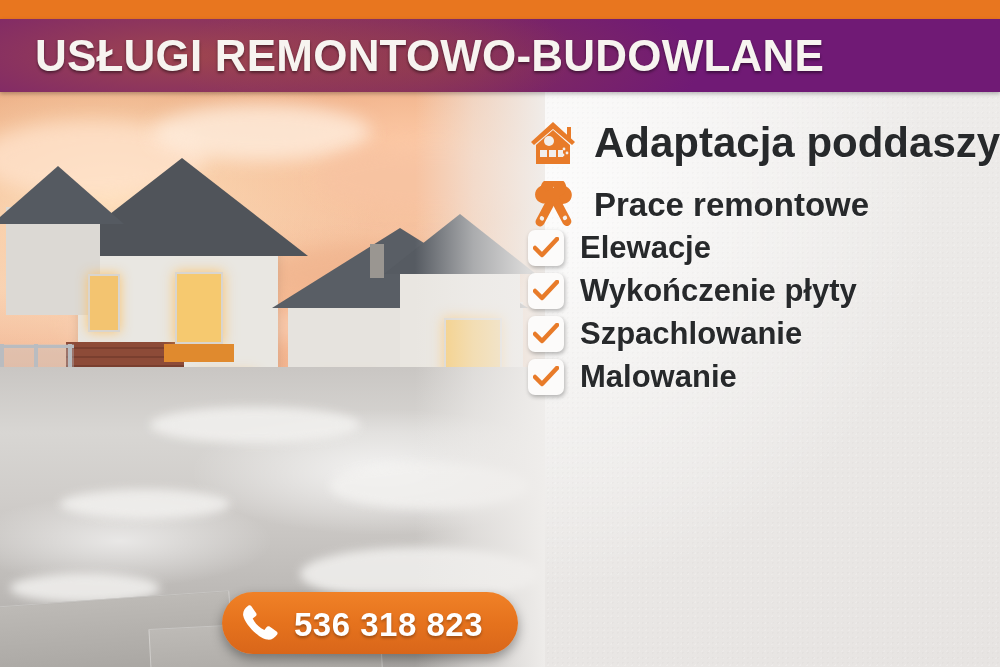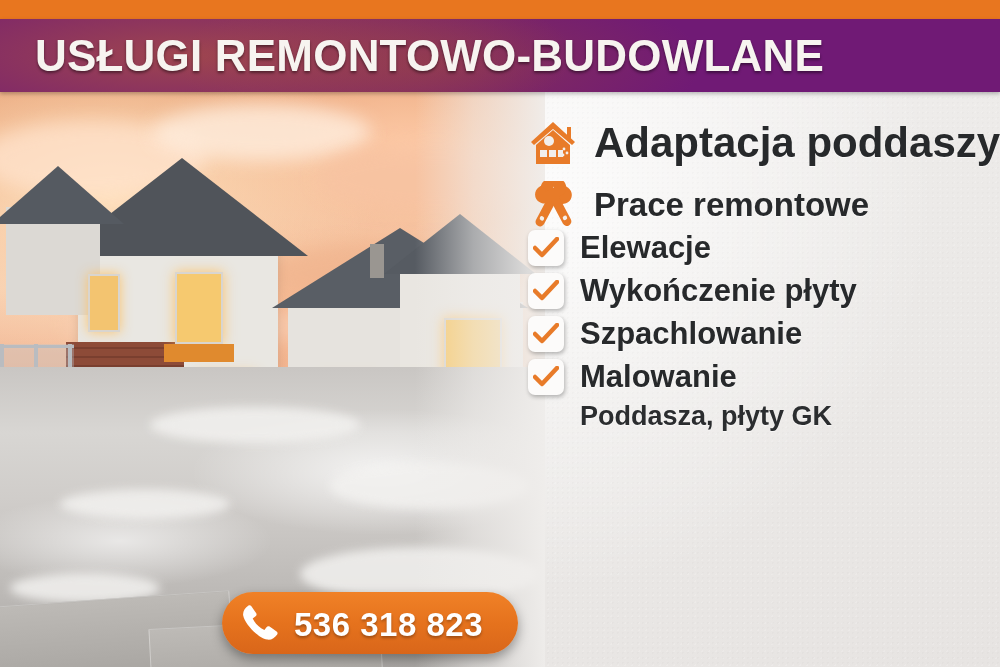--- a/index.html
+++ b/index.html
@@ -307,21 +307,20 @@
     <div class="chk-row">
       <span class="chk">
         <svg width="26" height="22" viewBox="0 0 26 22">
           <path d="M2 11 L9 18 L24 2" stroke="#e87b29" stroke-width="4.5" fill="none" stroke-linecap="round" stroke-linejoin="round"></path>
         </svg>
       </span>
       <span class="srv-label">Malowanie</span>
     </div>
 
 
-    <div class="sub-line">Poddasza, płyty GK</div>
   </div>
 
   <div class="cta">
     <span class="cta-phone">
       <svg width="42" height="42" viewBox="0 0 42 42">
         <path d="M9.5 3.5 C6 6 3.5 9.5 4.2 13.5 C5.6 22 19.5 36.2 28.2 37.6 C32.2 38.3 35.8 35.8 38.2 32.4 C38.9 31.4 38.6 30.1 37.6 29.4 L30.6 24.6 C29.6 23.9 28.2 24.2 27.5 25.2 L25.4 28.1 C19.9 25.4 16.4 21.9 13.7 16.4 L16.6 14.3 C17.6 13.6 17.9 12.2 17.2 11.2 L12.4 4.2 C11.7 3.2 10.4 2.9 9.5 3.5 Z" fill="#ffffff"></path>
       </svg>
     </span>
     <span class="cta-txt">
       <span class="cta-num">536 318 823</span>

